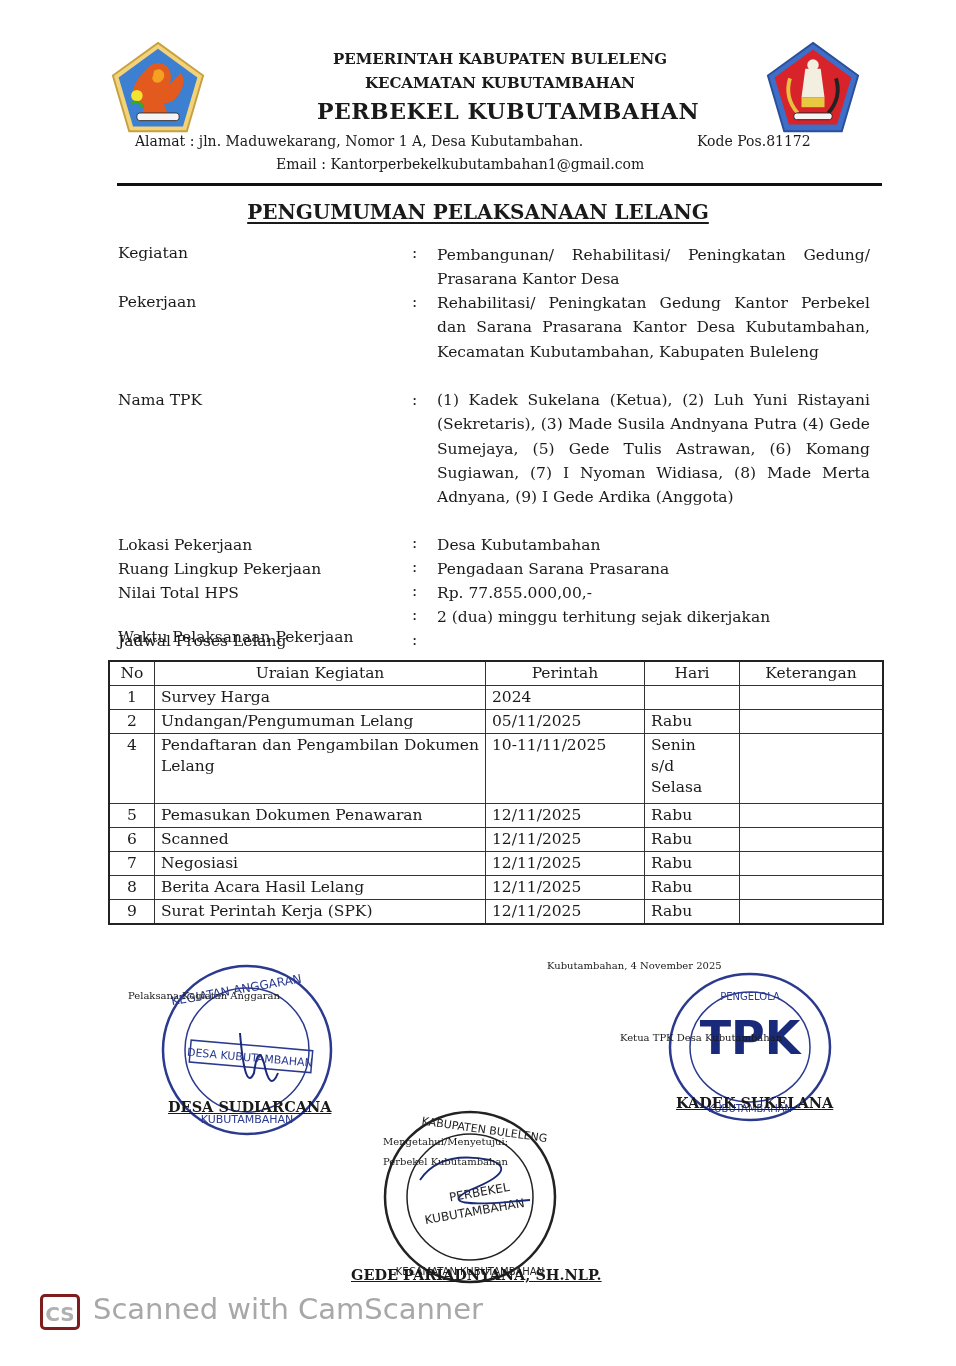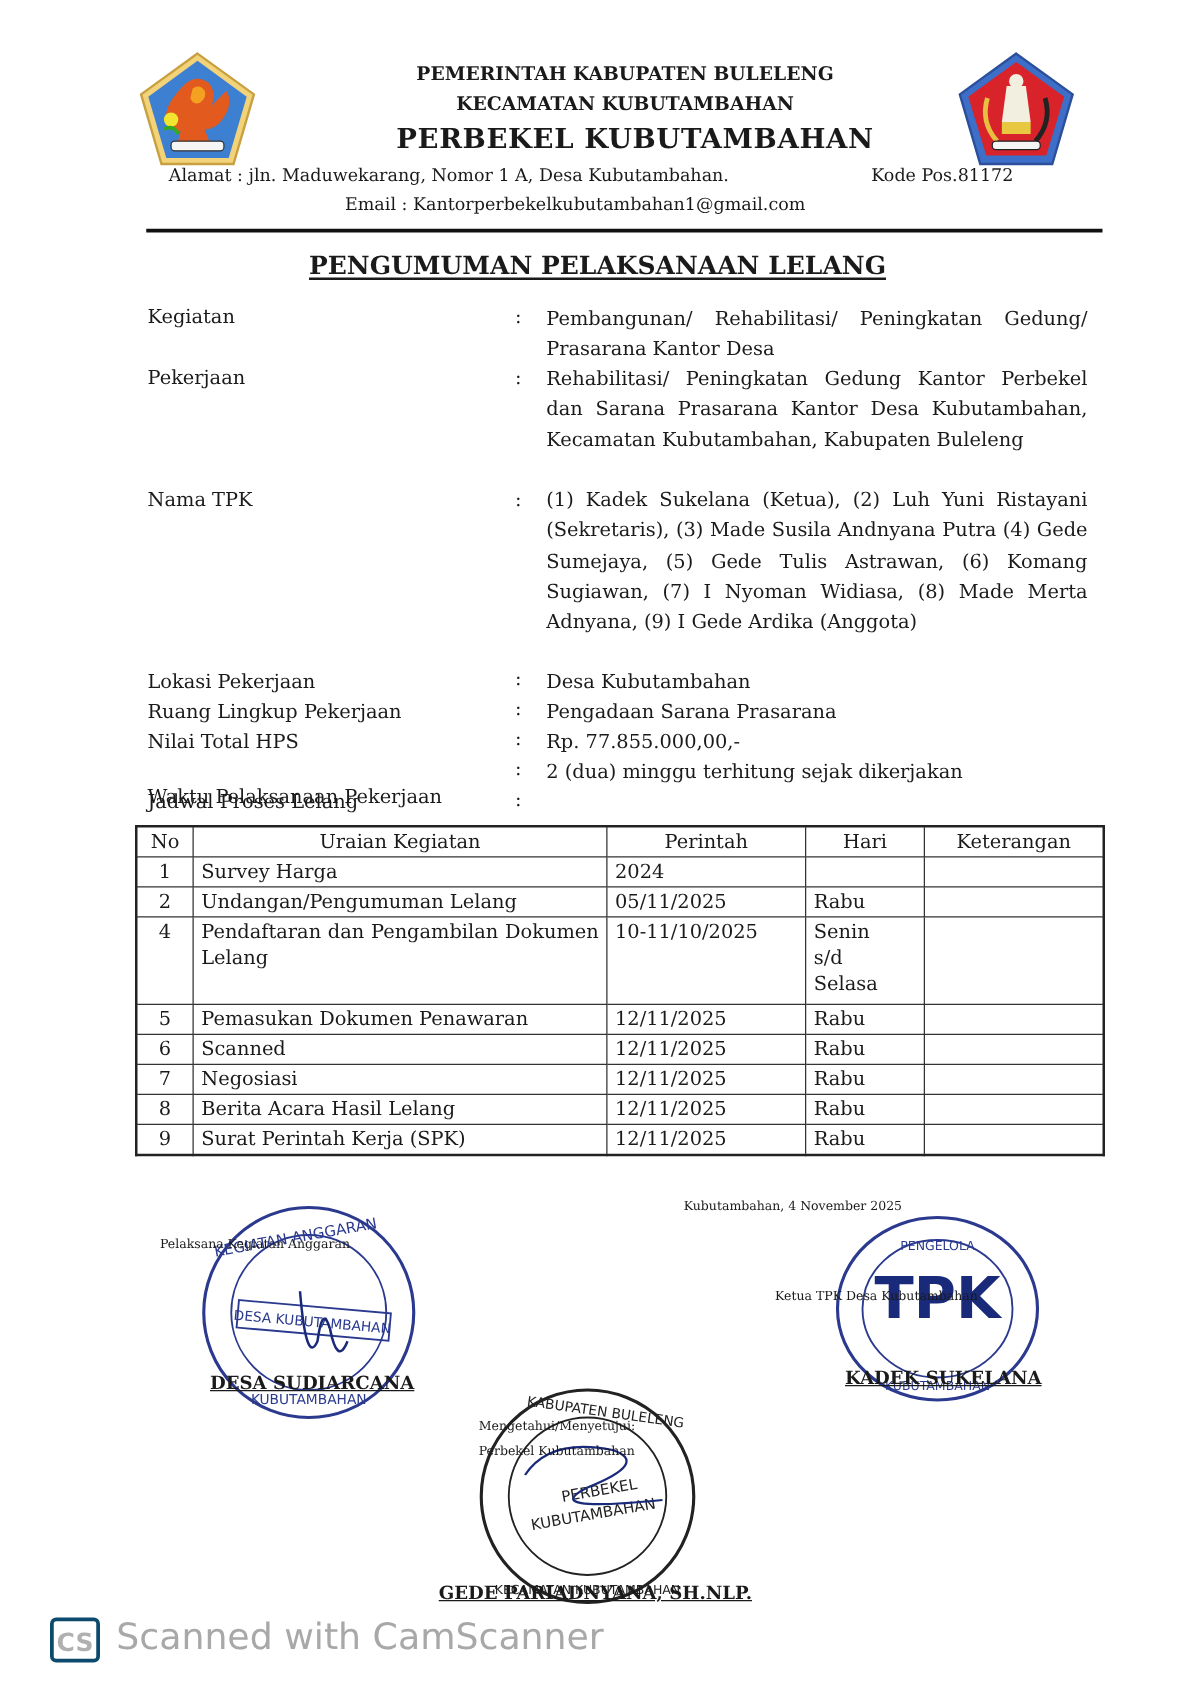--- a/index.html
+++ b/index.html
@@ -34,21 +34,21 @@
   table.sched th { text-align: center; }
   td.no { text-align: center; width: 32px; }
   td.act { width: 318px; text-align: justify; }
   td.dt { width: 146px; }
   td.day { width: 82px; }
 
   .sig-text { position: absolute; font-size: 10px; }
   .sig-name { position: absolute; font-size: 14.5px; font-weight: bold; text-decoration: underline; }
   .stamp { position: absolute; }
   .watermark { position: absolute; left: 40px; top: 1292px; color: #a8a8a8; font-family: "DejaVu Sans", sans-serif; font-size: 29px; }
-  .wm-badge { position: absolute; left: 40px; top: 1294px; width: 40px; height: 36px; border: 3px solid #0c4a6e; border-radius: 5px; color: #b0b0b0; font-family: "DejaVu Sans", sans-serif; font-size: 20px; font-weight: bold; text-align: center; line-height: 34px; box-sizing: border-box; }
+  .wm-badge { position: absolute; left: 40px; top: 1294px; width: 40px; height: 36px; border: 3px solid #7f1d1d; border-radius: 5px; color: #b0b0b0; font-family: "DejaVu Sans", sans-serif; font-size: 20px; font-weight: bold; text-align: center; line-height: 34px; box-sizing: border-box; }
   .wm-label { position: absolute; left: 93px; top: 1292px; }
 </style>
 </head>
 <body>
 
 <div class="logo" style="left:110px; top:40px;">
   <svg width="96" height="96" viewBox="0 0 100 100">
     <polygon points="50,3 97,37 80,95 20,95 3,37" fill="#f3d37a" stroke="#c8a040" stroke-width="2"></polygon>
     <polygon points="50,9 91,39 76,90 24,90 9,39" fill="#3d7fd0"></polygon>
     <path d="M40 28 q10 -8 20 0 q6 8 2 18 l12 -12 q6 10 -2 22 q-6 10 -16 10 l6 16 h-30 l4 -14 q-14 -2 -12 -16 q2 -10 16 -24 z" fill="#e35a1e"></path>
@@ -133,21 +133,21 @@
     <tr>
       <td class="no">2</td>
       <td class="act">Undangan/Pengumuman Lelang</td>
       <td class="dt">05/11/2025</td>
       <td class="day">Rabu</td>
       <td></td>
     </tr>
     <tr style="height:70px;">
       <td class="no">4</td>
       <td class="act" style="text-align-last:left;">Pendaftaran dan Pengambilan Dokumen Lelang</td>
-      <td class="dt">10-11/10/2025</td>
+      <td class="dt">10-11/11/2025</td>
       <td class="day" style="width:60px; padding-right:20px;">Senin s/d Selasa</td>
       <td></td>
     </tr>
     <tr>
       <td class="no">5</td>
       <td class="act">Pemasukan Dokumen Penawaran</td>
       <td class="dt">12/11/2025</td>
       <td class="day">Rabu</td>
       <td></td>
     </tr>

